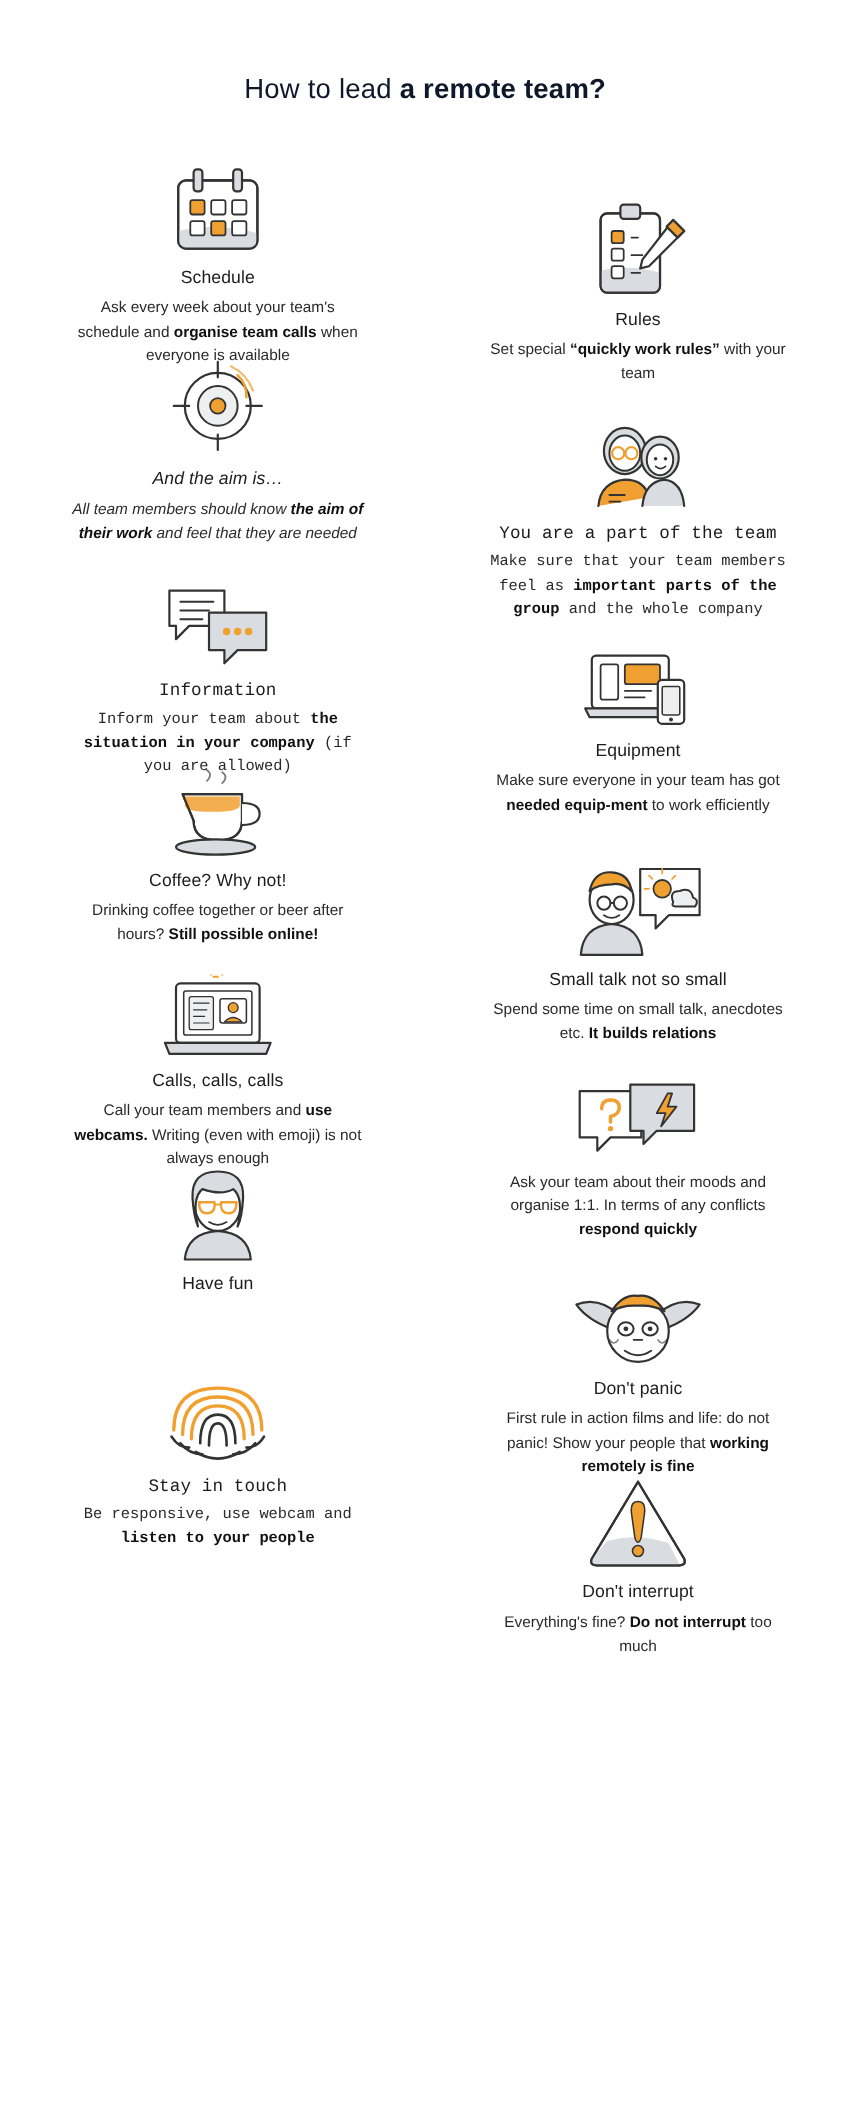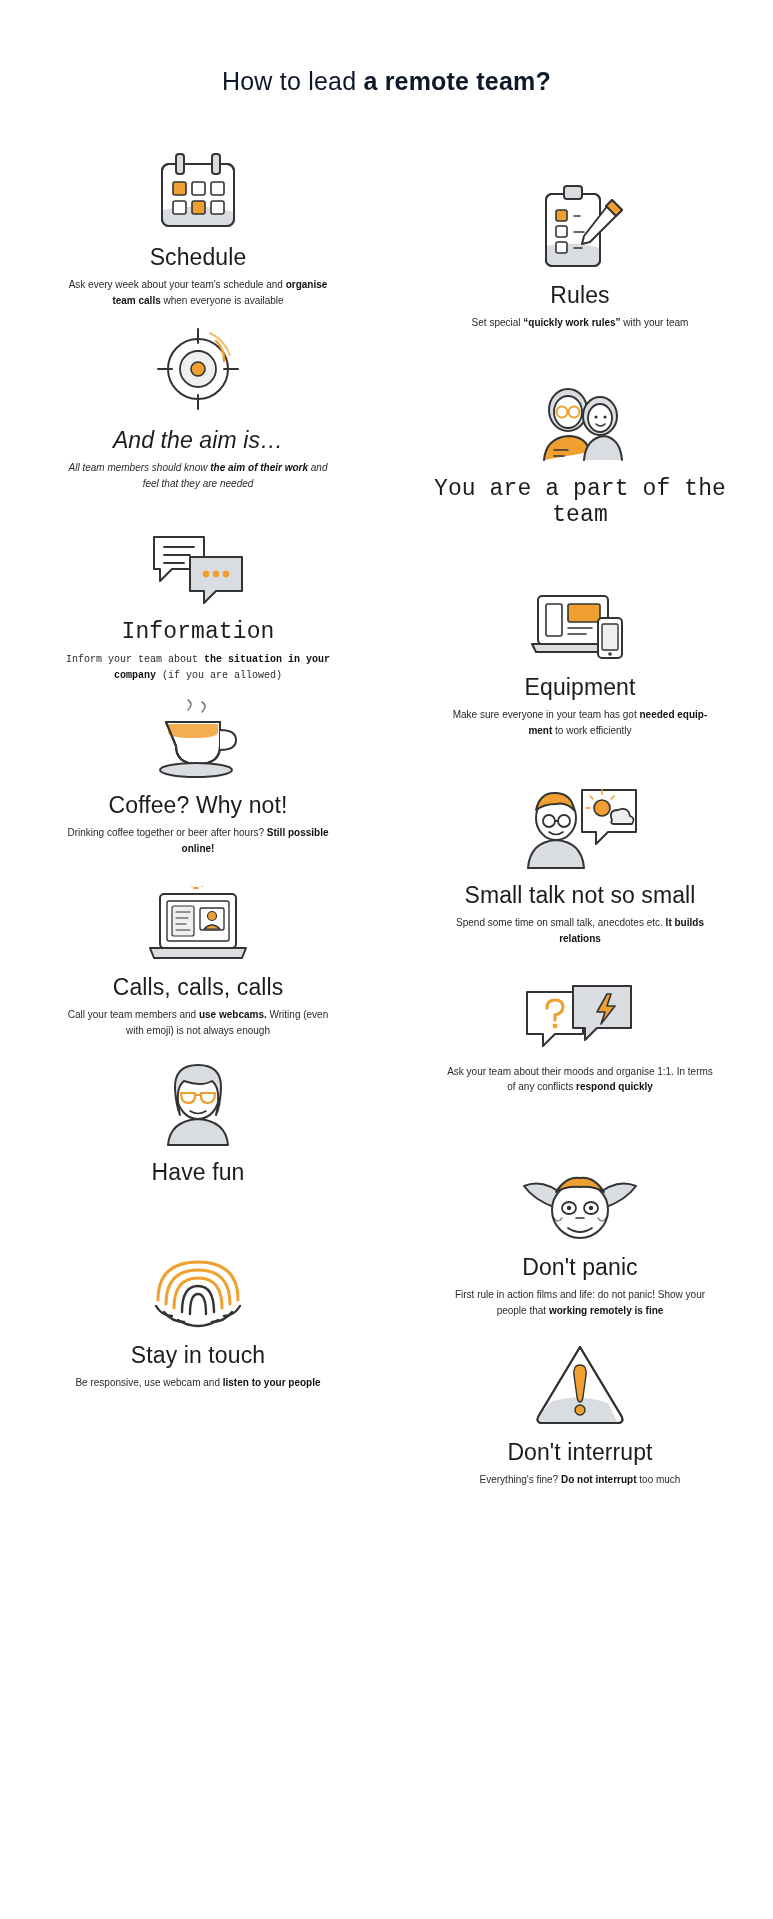--- a/index.html
+++ b/index.html
@@ -24,25 +24,25 @@
   .cell.left  { left: 48px;  }
   .cell.right { left: 430px; }
 
   .icon-wrap {
     height: 104px; display: flex; align-items: flex-end;
     justify-content: center; margin-bottom: 10px;
   }
   .icon-wrap svg { display: block; }
 
   .h {
-    font-size: 23px; font-weight: 400; color: #1c1c1c;
+    font-size: 16px; font-weight: 400; color: #1c1c1c;
     letter-spacing: .1px; margin-bottom: 7px; line-height: 1.15;
   }
   .body {
-    font-size: 10px; line-height: 1.52; color: #2a2a2a;
+    font-size: 14px; line-height: 1.52; color: #2a2a2a;
     padding: 0 14px;
   }
   .body b { font-weight: 700; color: #111; }
 </style>
 </head>
 <body>
 
 <div class="page">
 
   <div class="title">
@@ -114,20 +114,21 @@
             <path d="M43.5 30 L44.5 30" stroke="#F0A030" stroke-width="2"></path>
             <circle cx="72" cy="35" r="1.6" fill="#333333"></circle>
             <circle cx="81" cy="35" r="1.6" fill="#333333"></circle>
             <path d="M72 42 Q76.5 46 81 42" stroke="#333333" stroke-width="1.6" fill="none"></path>
             <path d="M20 78 Q22 56 44 54 Q62 54 66 70" fill="#F0A030" stroke="#333333" stroke-width="2"></path>
             <path d="M60 78 Q62 56 80 54 Q96 56 98 78" fill="#D9DDE1" stroke="#333333" stroke-width="2"></path>
             <path d="M30 68 L44 68 M30 74 L40 74" stroke="#333333" stroke-width="1.6"></path>
           </svg>
         </div>
         <div class="h">You are a part of the team</div>
+        <div class="body"><span>Make sure that your team members feel as </span><b>important parts of the group</b><span> and the whole company</span></div>
       </div>
       <div class="cell left" style="top: 505px; font-family: Liberation Mono, monospace;">
         <div class="icon-wrap">
           <svg width="104" height="82" viewBox="0 0 104 82" fill="none" stroke-linecap="round" stroke-linejoin="round">
             <path d="M8 10 H58 V42 H26 L14 54 V42 H8 Z" fill="#fff" stroke="#333333" stroke-width="2"></path>
             <path d="M18 20 H48 M18 28 H44 M18 36 H38" stroke="#333333" stroke-width="1.8"></path>
             <path d="M44 30 H96 V64 H70 L58 76 V64 H44 Z" fill="#D9DDE1" stroke="#333333" stroke-width="2"></path>
             <circle cx="60" cy="47" r="3.4" fill="#F0A030"></circle>
             <circle cx="70" cy="47" r="3.4" fill="#F0A030"></circle>
             <circle cx="80" cy="47" r="3.4" fill="#F0A030"></circle>
@@ -240,21 +241,21 @@
             <circle cx="49" cy="42" r="2.2" fill="#333333"></circle>
             <circle cx="71" cy="42" r="2.2" fill="#333333"></circle>
             <path d="M56 52 H64" stroke="#333333" stroke-width="1.6"></path>
             <path d="M48 62 Q60 70 72 62" stroke="#333333" stroke-width="1.8" fill="none"></path>
             <path d="M34 52 Q38 58 42 52 M78 52 Q82 58 86 52" stroke="#333333" stroke-width="1.4" fill="none" opacity=".6"></path>
           </svg>
         </div>
         <div class="h">Don't panic</div>
         <div class="body"><span>First rule in action films and life: do not panic! Show your people that </span><b>working remotely is fine</b></div>
       </div>
-      <div class="cell left" style="top: 1228px;">
+      <div class="cell left" style="top: 1228px; font-family: Liberation Mono, monospace;">
         <div class="icon-wrap">
           <svg width="100" height="88" viewBox="0 0 100 88" fill="none" stroke-linecap="round" stroke-linejoin="round">
             <path d="M10 56 Q10 18 50 18 Q90 18 90 56" stroke="#F0A030" stroke-width="3" fill="none"></path>
             <path d="M18 60 Q18 26 50 26 Q82 26 82 60" stroke="#F0A030" stroke-width="3" fill="none"></path>
             <path d="M26 64 Q26 34 50 34 Q74 34 74 64" stroke="#F0A030" stroke-width="3" fill="none"></path>
             <path d="M34 68 Q34 42 50 42 Q66 42 66 68" stroke="#333333" stroke-width="2.4" fill="none"></path>
             <path d="M42 70 Q42 50 50 50 Q58 50 58 70" stroke="#333333" stroke-width="2.4" fill="none"></path>
             <path d="M8 62 Q14 72 24 72 M92 62 Q86 72 76 72" stroke="#333333" stroke-width="2.4" fill="none"></path>
             <path d="M16 68 Q24 78 36 78 M84 68 Q76 78 64 78" stroke="#333333" stroke-width="2.4" fill="none"></path>
             <path d="M30 76 Q40 82 50 82 Q60 82 70 76" stroke="#333333" stroke-width="2.4" fill="none"></path>

